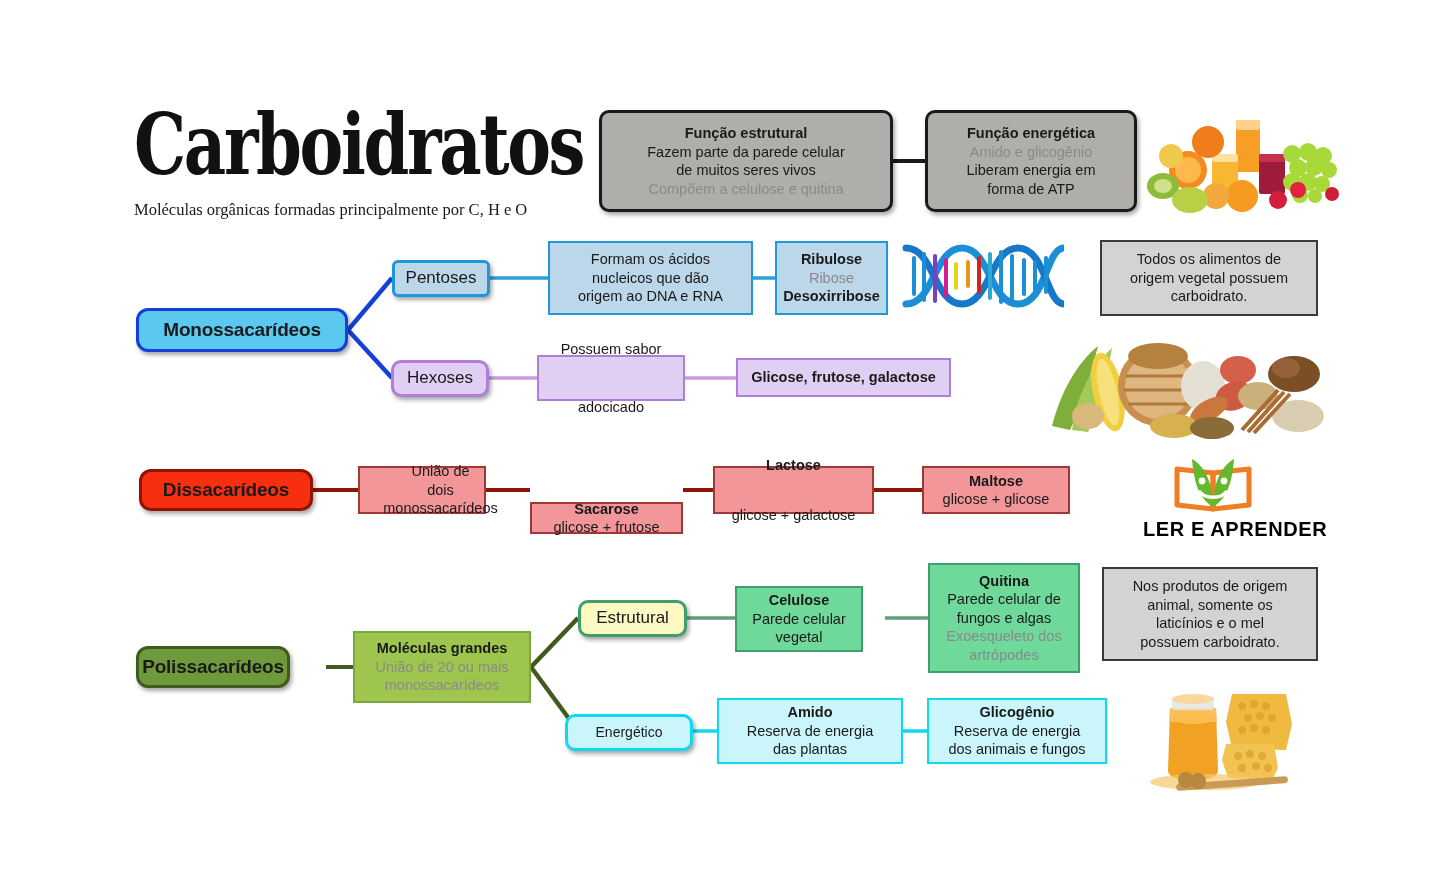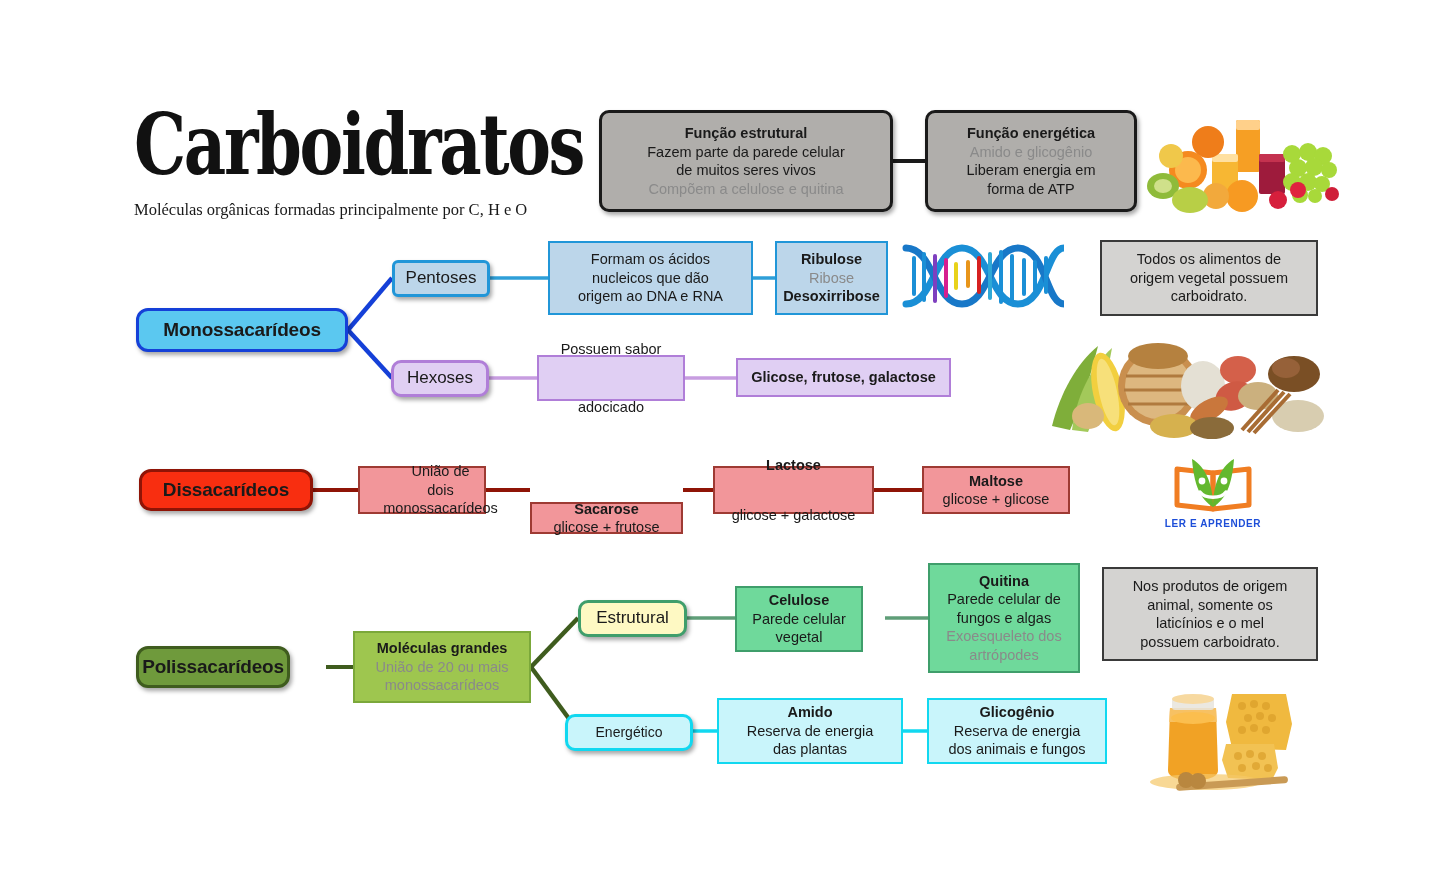--- a/index.html
+++ b/index.html
@@ -52,21 +52,21 @@
   .pill{border-radius:12px;}
   .shadow{box-shadow:2px 3px 4px rgba(0,0,0,0.35);}
 
   
   svg.wires{position:absolute;left:0;top:0;width:1440px;height:892px;pointer-events:none;}
 
   
   .photo{position:absolute;overflow:hidden;}
 
   .logo-text{
-    font-size:10px;font-weight:bold;color:#1d4ed8;
+    font-size:20px;font-weight:bold;color:#000000;
     letter-spacing:0.6px;text-align:center;white-space:nowrap;
   }
 </style>
 </head>
 <body>
 
 <div class="canvas">
 
   <svg class="wires" viewBox="0 0 1440 892">
 

